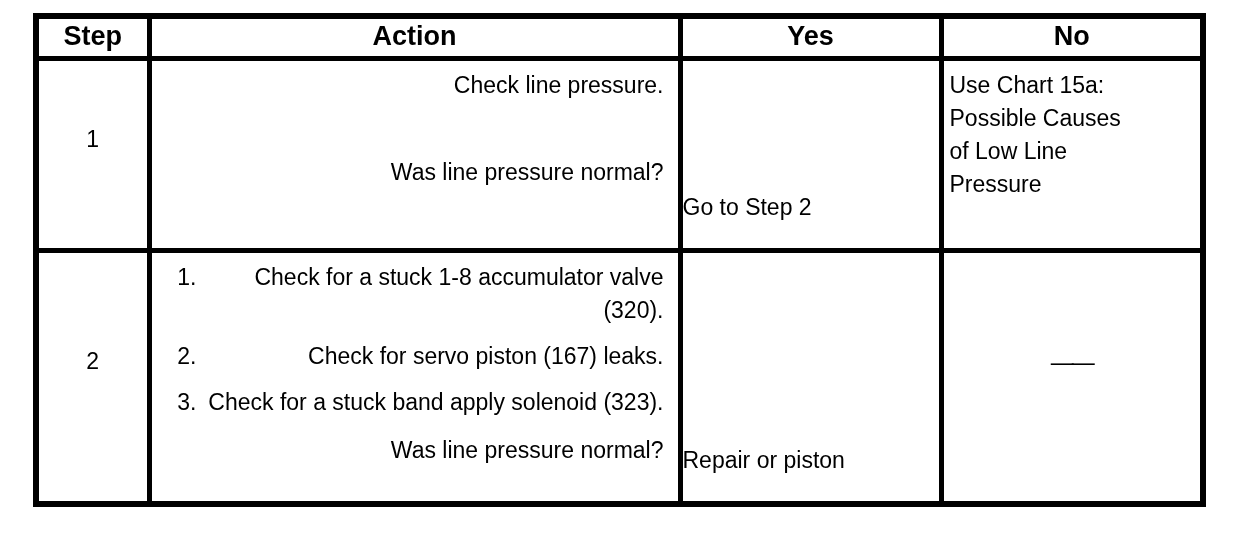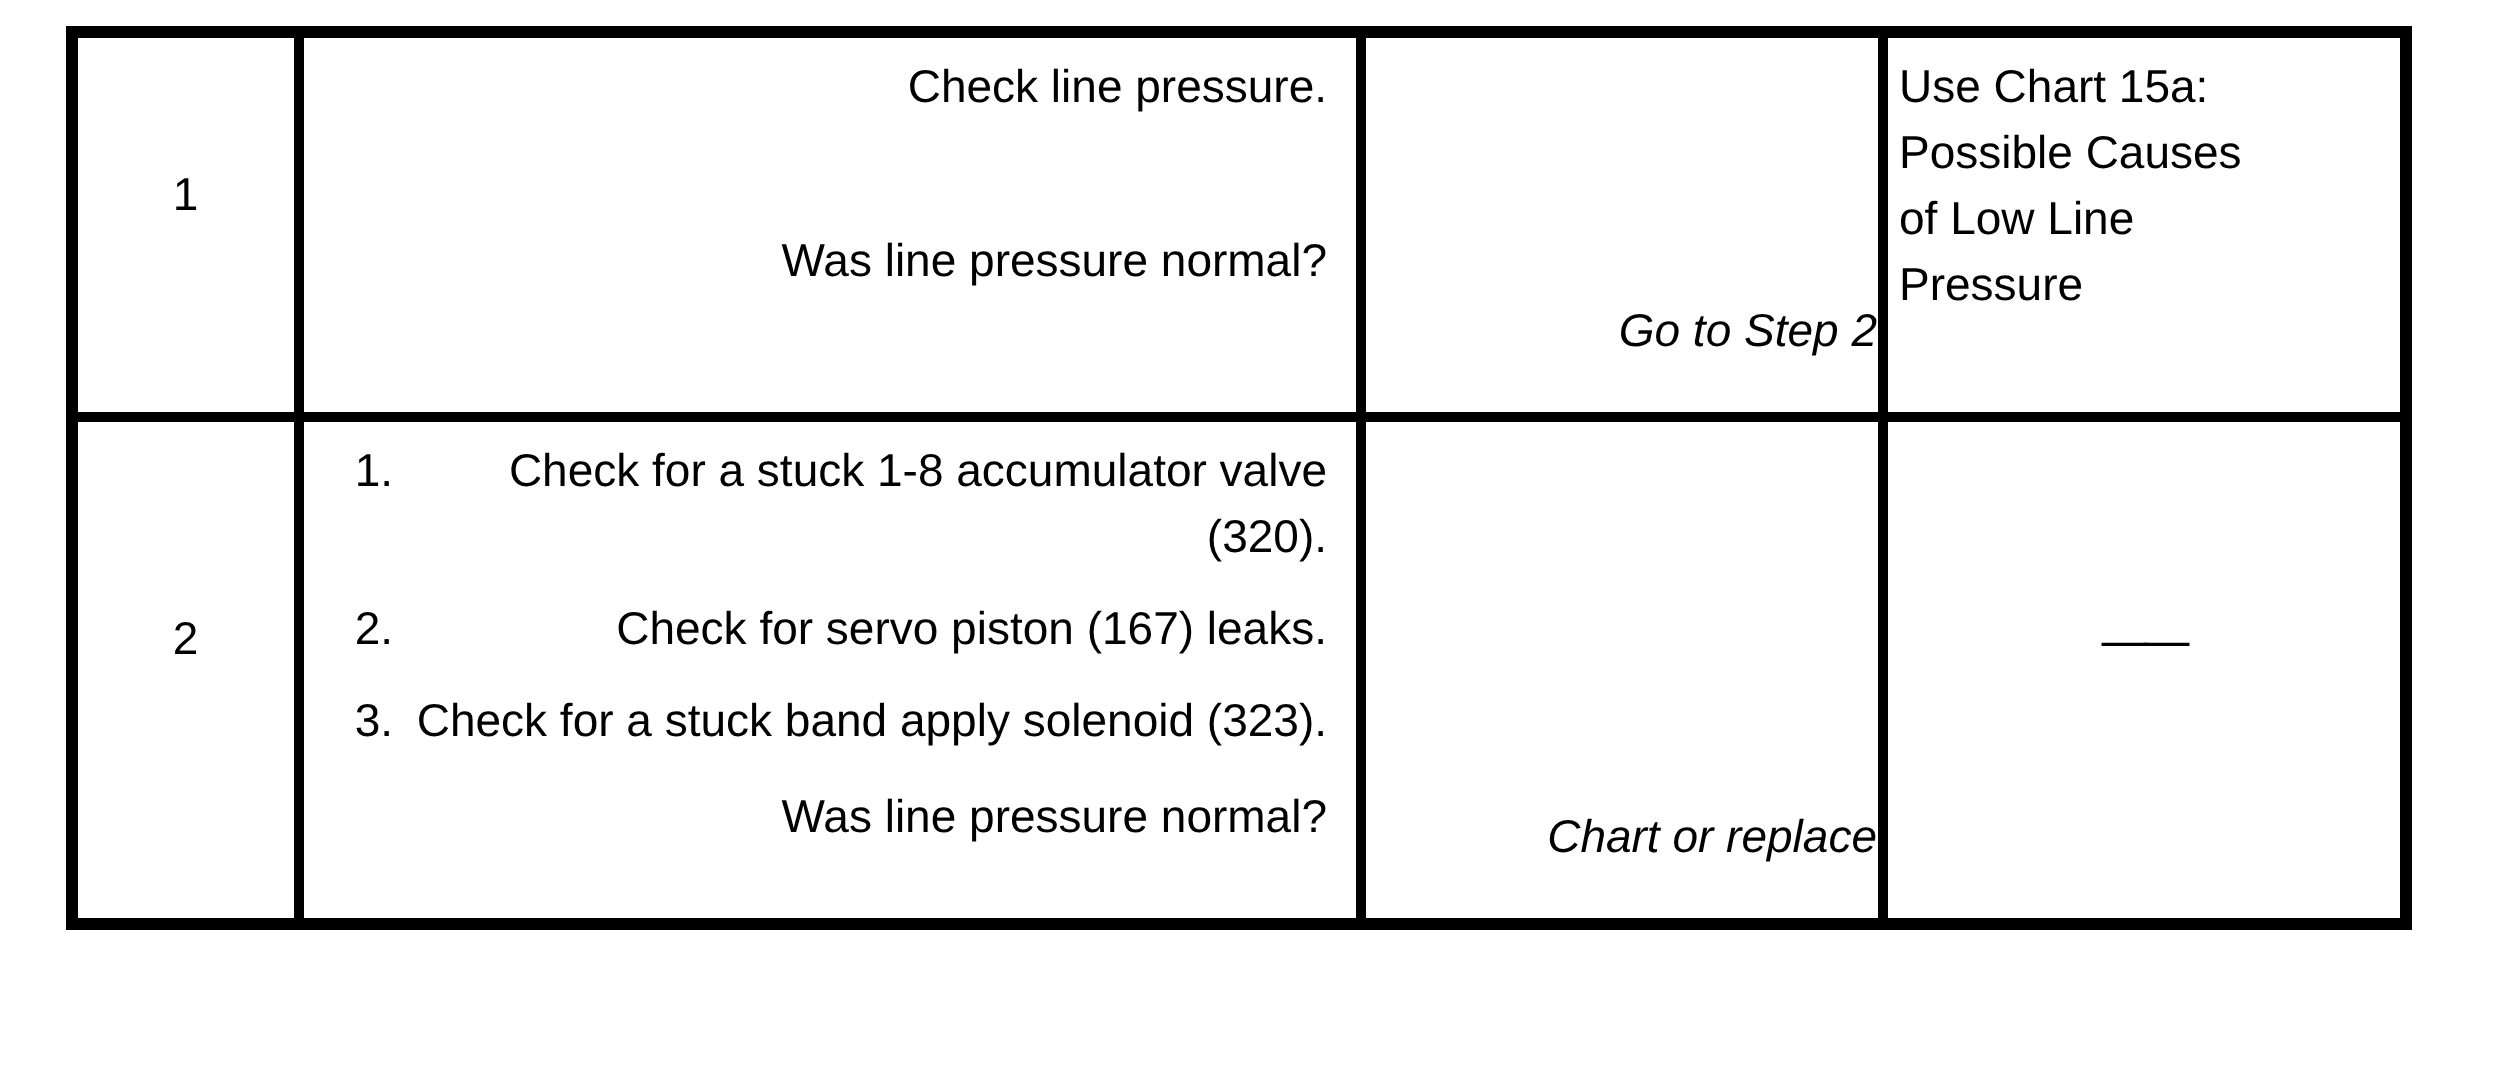--- a/index.html
+++ b/index.html
@@ -50,23 +50,22 @@
     vertical-align: middle;
     padding-bottom: 30px;
   }
   td.action-cell {
     vertical-align: top;
     padding: 8px 14px 8px 12px;
     text-align: right;
   }
   td.yes-cell {
     vertical-align: bottom;
-    text-align: right;
+    text-align: left;
     padding-bottom: 24px;
-    font-style: italic;
   }
   td.no-cell-top {
     vertical-align: top;
     text-align: left;
     padding: 8px 6px;
     white-space: pre-line;
   }
   td.no-cell-mid {
     vertical-align: middle;
     text-align: center;
@@ -88,20 +87,26 @@
 
 <div class="page">
   <table class="diag">
     <colgroup>
       <col style="width:113px">
       <col style="width:531px">
       <col style="width:261px">
       <col style="width:262px">
     </colgroup>
     <tbody>
+      <tr class="hdr">
+        <th>Step</th>
+        <th>Action</th>
+        <th>Yes</th>
+        <th>No</th>
+      </tr>
 
       <tr class="r1">
         <td class="step-cell">1</td>
         <td class="action-cell">
           <div>Check line pressure.</div>
           <div class="question-r1">Was line pressure normal?</div>
         </td>
         <td class="yes-cell">Go to Step 2</td>
         <td class="no-cell-top">Use Chart 15a:
 Possible Causes
@@ -119,20 +124,20 @@
           <div class="li">
             <span class="num">2.</span>
             <span class="txt">Check for servo piston (167) leaks.</span>
           </div>
           <div class="li">
             <span class="num">3.</span>
             <span class="txt">Check for a stuck band apply solenoid (323).</span>
           </div>
           <div class="question-r2">Was line pressure normal?</div>
         </td>
-        <td class="yes-cell">Chart or replace</td>
+        <td class="yes-cell">Repair or piston</td>
         <td class="no-cell-mid">
           <span class="dash">——</span>
         </td>
       </tr>
     </tbody>
   </table>
 </div>
 
 </body></html>

